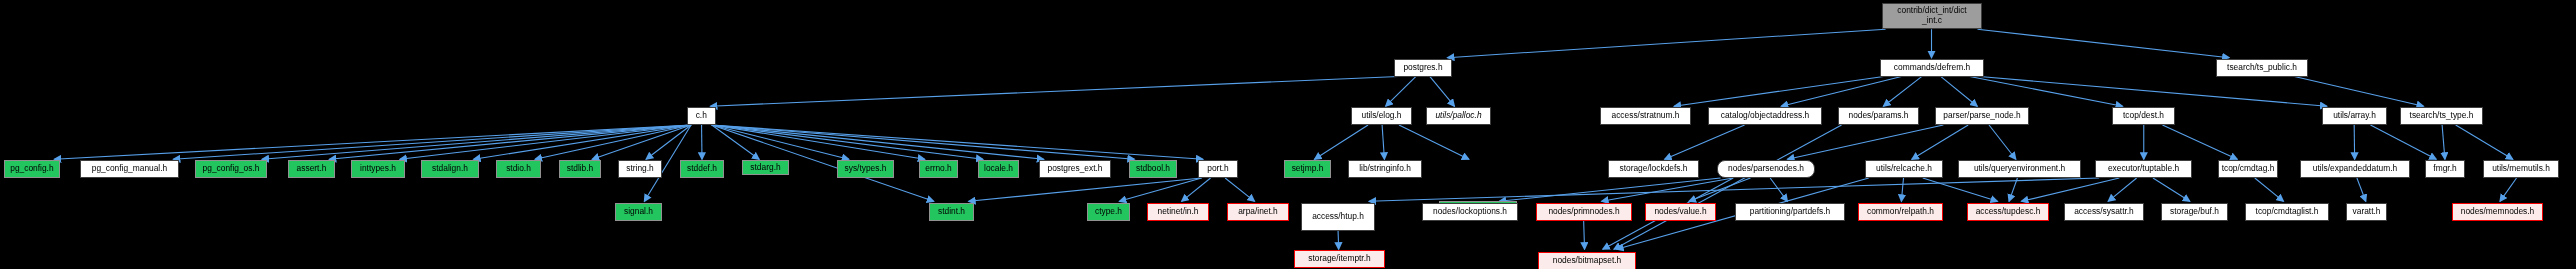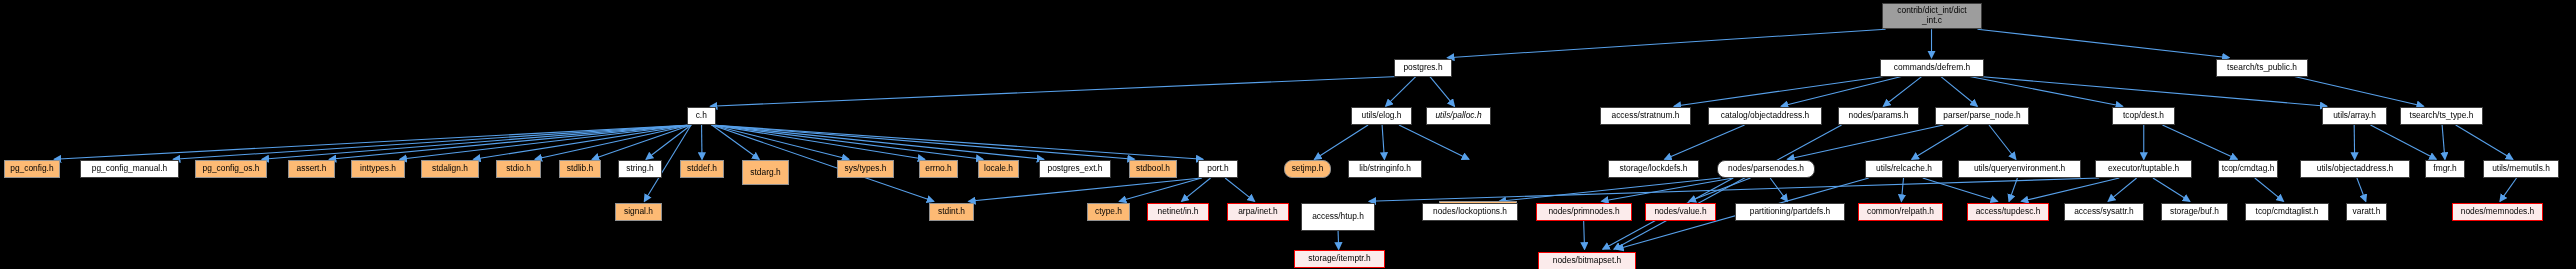--- a/index.html
+++ b/index.html
@@ -3,21 +3,21 @@
 <meta charset="utf-8">
 <style>
   html,body{margin:0;padding:0;background:#000;}
   #canvas{position:relative;width:2576px;height:270px;background:#000;overflow:hidden;
           font-family:"Liberation Sans",sans-serif;}
   #edges{position:absolute;left:0;top:0;width:2576px;height:270px;}
   .node{position:absolute;box-sizing:border-box;display:flex;align-items:center;justify-content:center;
         text-align:center;font-size:8.4px;line-height:1.15;color:#000;white-space:pre-line;
         padding:0 2.6px;cursor:default;}
   .node.internal{background:#ffffff;border:1px solid #3e3e3e;}
-  .node.sys{background:#fdba74;border:1px solid #919191;}
+  .node.sys{background:#22c55e;border:1px solid #919191;}
   .node.trunc{background:#fbebeb;border:1.3px solid #f40000;}
   .node.root{background:#9d9d9d;border:1px solid #3e3e3e;font-size:8.4px;}
 </style>
 </head>
 <body>
 
 <div id="canvas">
   <svg id="edges" xmlns="http://www.w3.org/2000/svg" viewBox="0 0 3981 417" width="2576" height="270">
       <defs>
         <marker id="arrow" viewBox="0 0 10 10" refX="8.5" refY="5" markerWidth="7.5" markerHeight="7.5" orient="auto">
@@ -111,37 +111,37 @@
     <div class="node sys" style="left: 3.9px; top: 160px; width: 56px; height: 17.5px;">pg_config.h</div>
     <div class="node internal" style="left: 80px; top: 160px; width: 99px; height: 17.5px;">pg_config_manual.h</div>
     <div class="node sys" style="left: 195px; top: 160px; width: 72px; height: 17.5px;">pg_config_os.h</div>
     <div class="node sys" style="left: 288px; top: 160px; width: 47px; height: 17.5px;">assert.h</div>
     <div class="node sys" style="left: 351px; top: 160px; width: 54px; height: 17.5px;">inttypes.h</div>
     <div class="node sys" style="left: 421px; top: 160px; width: 58px; height: 17.5px;">stdalign.h</div>
     <div class="node sys" style="left: 496px; top: 160px; width: 45px; height: 17.5px;">stdio.h</div>
     <div class="node sys" style="left: 559px; top: 160px; width: 42px; height: 17.5px;">stdlib.h</div>
     <div class="node internal" style="left: 618px; top: 160px; width: 44px; height: 17.5px;">string.h</div>
     <div class="node sys" style="left: 680px; top: 160px; width: 44px; height: 17.5px;">stddef.h</div>
-    <div class="node sys" style="left: 742px; top: 160px; width: 47px; height: 25px; text-align: right;">stdarg.h</div>
+    <div class="node sys" style="left: 742px; top: 160px; width: 47px; height: 15px; text-align: right;">stdarg.h</div>
     <div class="node sys" style="left: 837px; top: 160px; width: 57px; height: 17.5px;">sys/types.h</div>
     <div class="node sys" style="left: 919px; top: 160px; width: 39px; height: 17.5px;">errno.h</div>
     <div class="node sys" style="left: 978px; top: 160px; width: 41px; height: 17.5px;">locale.h</div>
     <div class="node internal" style="left: 1039px; top: 160px; width: 72px; height: 17.5px;">postgres_ext.h</div>
     <div class="node sys" style="left: 1129px; top: 160px; width: 48px; height: 17.5px;">stdbool.h</div>
     <div class="node internal" style="left: 1198px; top: 160px; width: 40px; height: 17.5px;">port.h</div>
-    <div class="node sys" style="left: 1284px; top: 160px; width: 47px; height: 17.5px; border-radius: 8px;">setjmp.h</div>
+    <div class="node sys" style="left: 1284px; top: 160px; width: 47px; height: 17.5px;">setjmp.h</div>
     <div class="node internal" style="left: 1348px; top: 160px; width: 74px; height: 17.5px;">lib/stringinfo.h</div>
     <div class="node sys" style="left: 1439px; top: 160px; width: 78px; height: 17.5px; margin-top: 41px;">utils/errcodes.h</div>
     <div class="node internal" style="left: 1608px; top: 160px; width: 91px; height: 17.5px;">storage/lockdefs.h</div>
     <div class="node internal" style="left: 1717px; top: 160px; width: 98px; height: 17.5px; border-radius: 8px;">nodes/parsenodes.h</div>
     <div class="node internal" style="left: 1865px; top: 160px; width: 78px; height: 17.5px;">utils/relcache.h</div>
     <div class="node internal" style="left: 1958px; top: 160px; width: 123px; height: 17.5px;">utils/queryenvironment.h</div>
     <div class="node internal" style="left: 2095px; top: 160px; width: 97px; height: 17.5px;">executor/tuptable.h</div>
     <div class="node internal" style="left: 2218px; top: 160px; width: 60px; height: 17.5px;">tcop/cmdtag.h</div>
-    <div class="node internal" style="left: 2300px; top: 160px; width: 110px; height: 17.5px;">utils/objectaddress.h</div>
+    <div class="node internal" style="left: 2300px; top: 160px; width: 110px; height: 17.5px;">utils/expandeddatum.h</div>
     <div class="node internal" style="left: 2425px; top: 160px; width: 40px; height: 17.5px;">fmgr.h</div>
     <div class="node internal" style="left: 2483px; top: 160px; width: 76px; height: 17.5px;">utils/memutils.h</div>
     <div class="node sys" style="left: 615px; top: 203px; width: 47px; height: 17.5px;">signal.h</div>
     <div class="node sys" style="left: 929px; top: 203px; width: 45px; height: 17.5px;">stdint.h</div>
     <div class="node sys" style="left: 1087px; top: 203px; width: 43px; height: 17.5px;">ctype.h</div>
     <div class="node trunc" style="left: 1147px; top: 203px; width: 62px; height: 17.5px;">netinet/in.h</div>
     <div class="node trunc" style="left: 1227px; top: 203px; width: 62px; height: 17.5px;">arpa/inet.h</div>
     <div class="node internal" style="left: 1301px; top: 203px; width: 74px; height: 28px;">access/htup.h</div>
     <div class="node internal" style="left: 1422px; top: 203px; width: 96px; height: 17.5px;">nodes/lockoptions.h</div>
     <div class="node trunc" style="left: 1536px; top: 203px; width: 96px; height: 17.5px;">nodes/primnodes.h</div>

